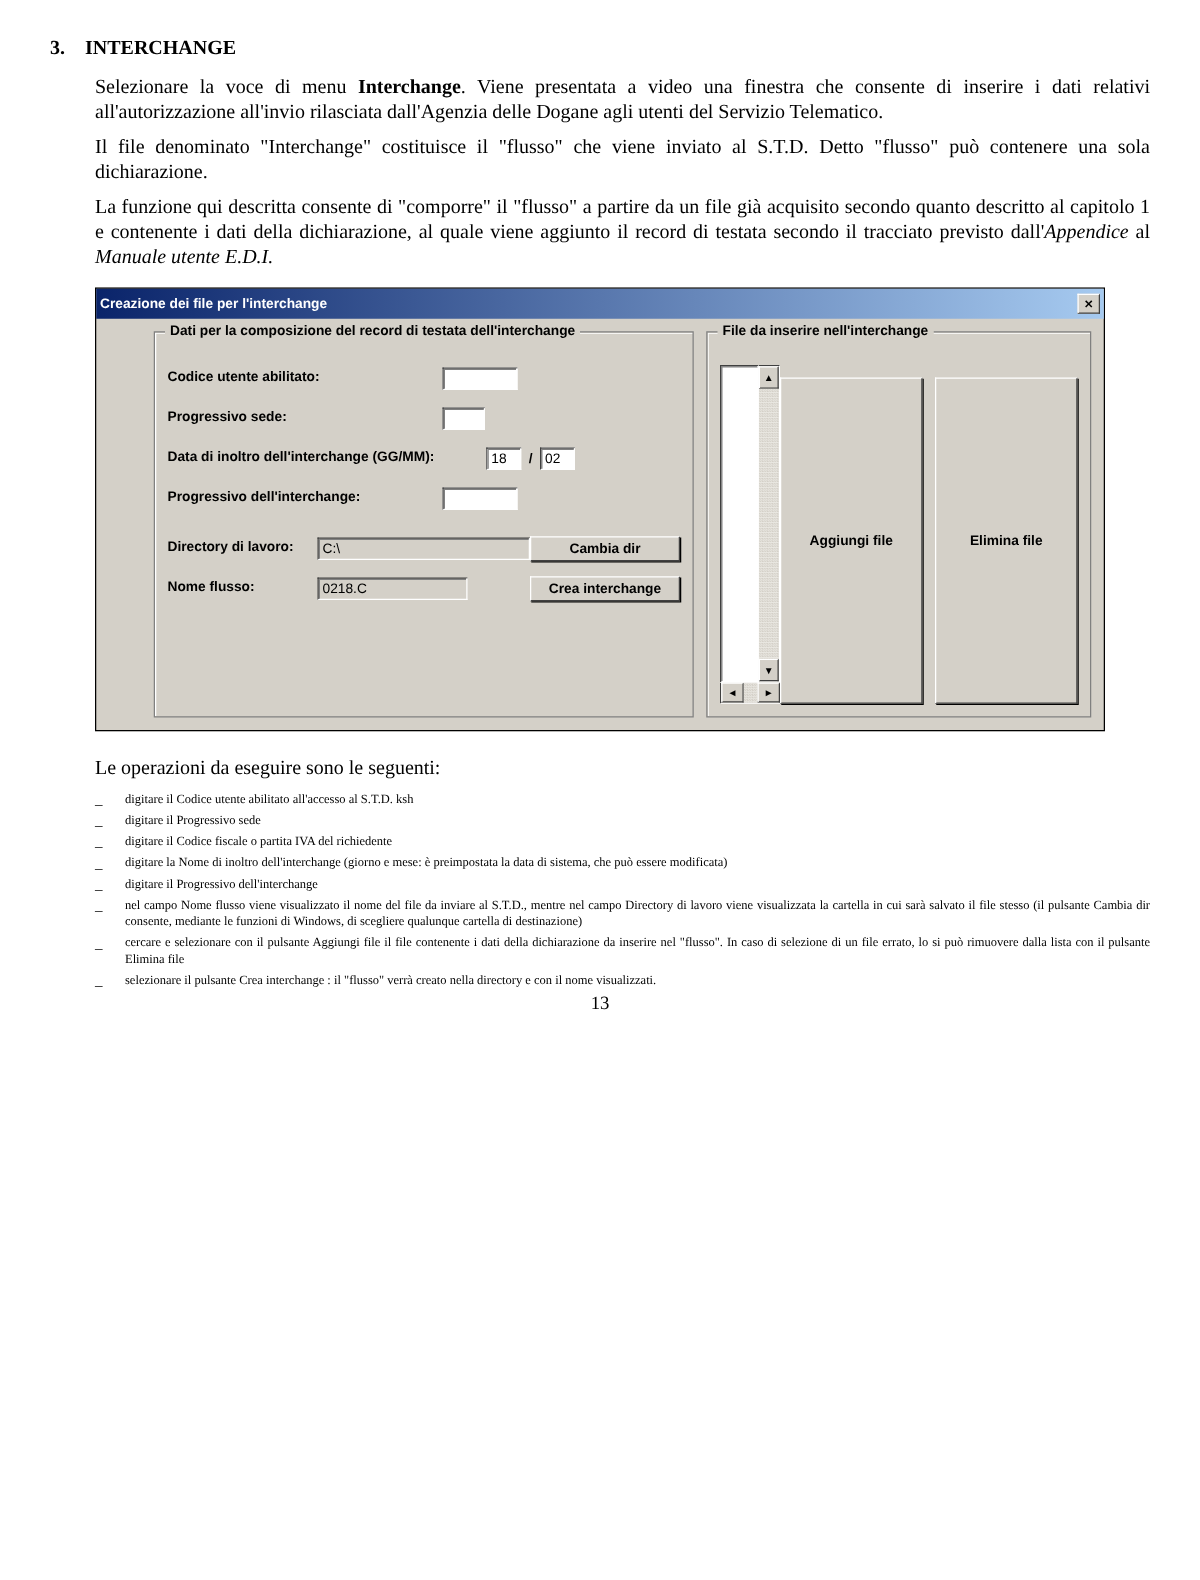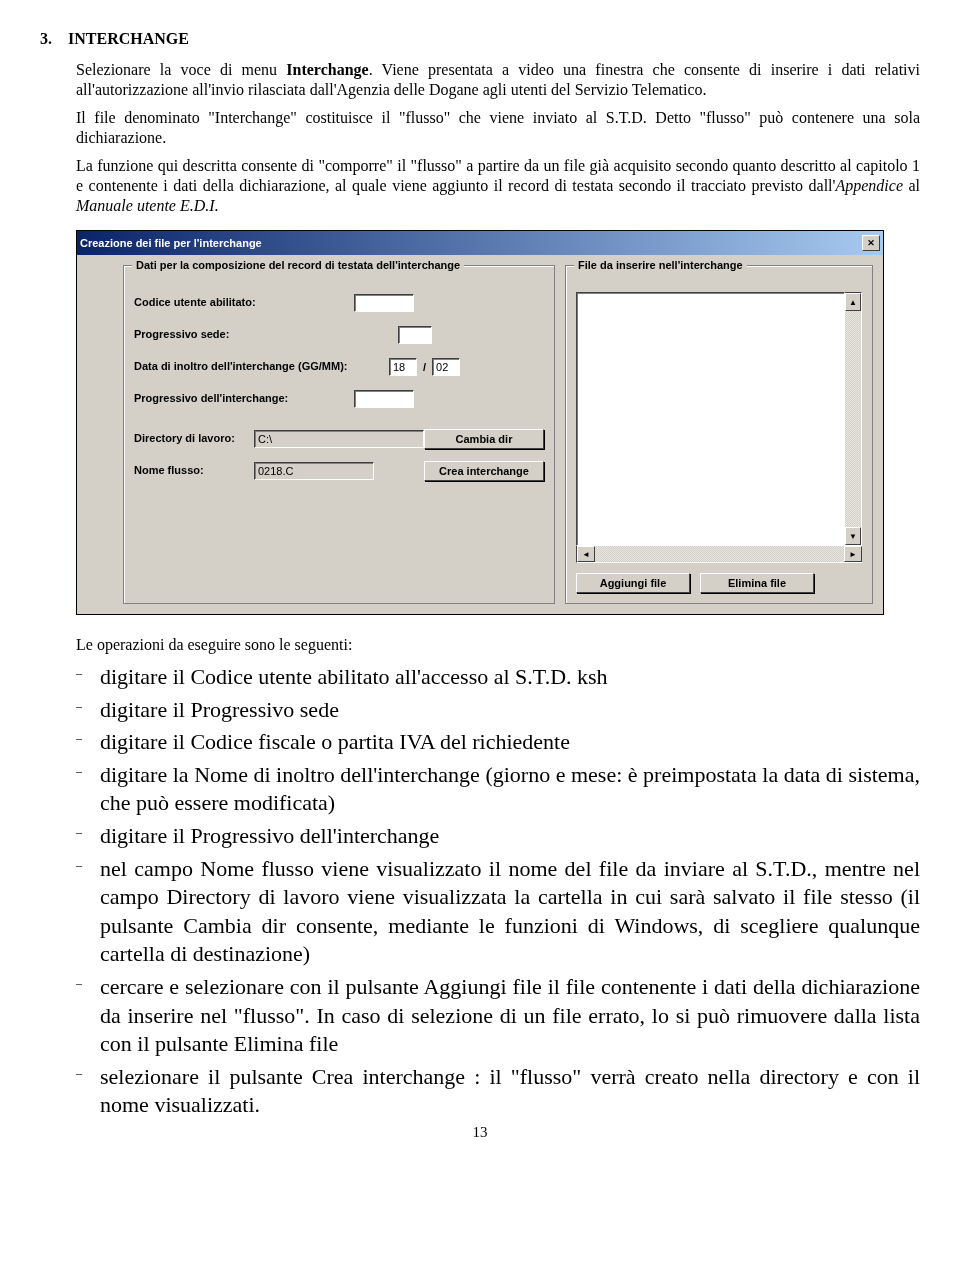--- a/index.html
+++ b/index.html
@@ -70,21 +70,21 @@
   }
   .group-legend {
     position: absolute;
     top: -7px; left: 8px;
     background: #d4d0c8;
     padding: 0 4px;
     font-weight: bold;
     font-size: 11px;
   }
   .left-group { flex: 1.05; margin-left: 36px; }
-  .right-group { flex: 0.95; display: flex; flex-direction: column; }
+  .right-group { flex: 0.95; display: flex; flex-direction: row; }
 
   .form-row {
     display: flex;
     align-items: center;
     margin-bottom: 10px;
     min-height: 22px;
   }
   .form-label {
     font-weight: bold;
     font-size: 11px;
@@ -172,21 +172,21 @@
     list-style: none;
     margin: 8px 0 0 36px;
     padding: 0;
   }
   ul.dash li {
     position: relative;
     padding-left: 24px;
     text-align: justify;
     margin-bottom: 4px;
     line-height: 1.3;
-    font-size: 22px;
+    font-size: 10px;
   }
   ul.dash li::before {
     content: "–";
     position: absolute;
     left: 0;
     font-size: 12px;
     top: 3px;
   }
   .pnum { text-align: center; font-size: 15px; }
 </style>
@@ -214,21 +214,21 @@
   <div class="dlg-body">
 
     <div class="group left-group">
       <div class="group-legend">Dati per la composizione del record di testata dell'interchange</div>
 
       <div class="form-row">
         <div class="form-label" style="width:220px">Codice utente abilitato:</div>
         <span class="sunken" style="width:60px"></span>
       </div>
       <div class="form-row">
-        <div class="form-label" style="width:264px">Progressivo sede:</div>
+        <div class="form-label" style="width:220px">Progressivo sede:</div>
         <span class="sunken" style="width:34px"></span>
       </div>
       <div class="form-row">
         <div class="form-label" style="width:255px">Data di inoltro dell'interchange (GG/MM):</div>
         <span class="sunken" style="width:28px">18</span>
         <span style="font-weight:bold;padding:0 6px">/</span>
         <span class="sunken" style="width:28px">02</span>
       </div>
       <div class="form-row">
         <div class="form-label" style="width:220px">Progressivo dell'interchange:</div>

